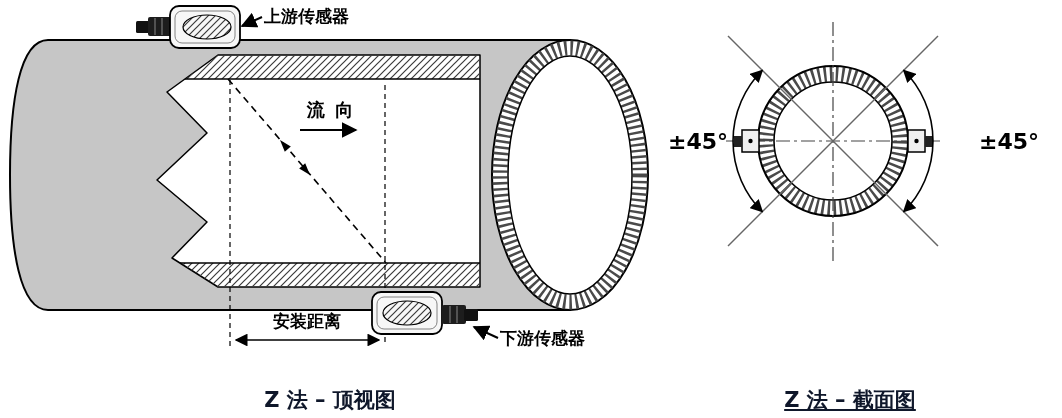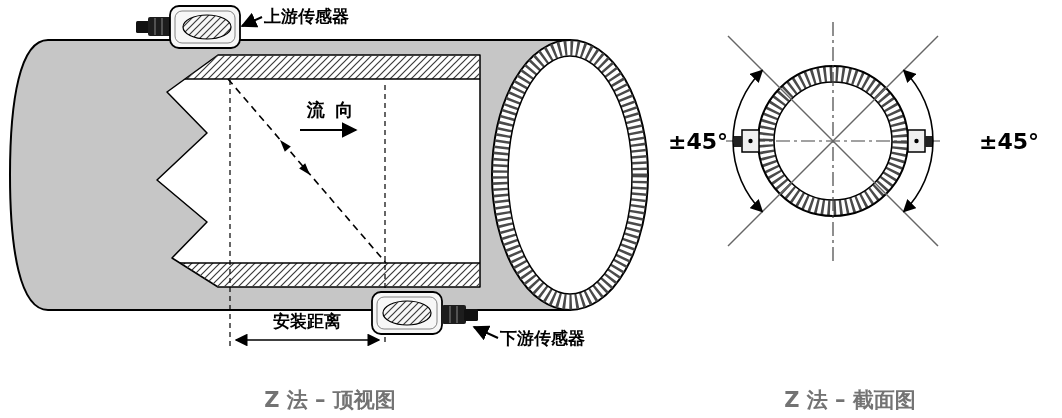--- a/index.html
+++ b/index.html
@@ -16,24 +16,24 @@
   text{
     font-family:"DejaVu Sans","Liberation Sans",sans-serif;
     fill:#000;
   }
   .lbl{font-size:17px;font-weight:700;}
   .flow{font-size:18px;font-weight:700;letter-spacing:2px;}
   .dim{font-size:17px;font-weight:700;}
   .angle{font-size:22px;font-weight:600;}
   .caption{
     position:absolute;top:386px;width:340px;
-    text-align:center;font-size:21px;font-weight:600;color:#737373;
+    text-align:center;font-size:21px;font-weight:600;color:#0f172a;
   }
   #caption-left{left:160px;}
-  #caption-right{left:680px;}
+  #caption-right{left:680px;text-decoration:underline;}
 </style>
 </head>
 <body>
 
 <div class="stage">
 
   <svg id="topview-svg" width="660" height="360" viewBox="0 0 660 360">
     <defs>
       <pattern id="hatchL" width="7" height="7" patternUnits="userSpaceOnUse">
         <path d="M-1 1 l2 -2 M0 7 l7 -7 M6 8 l2 -2" stroke="#3a3a3a" stroke-width="1.2"></path>

